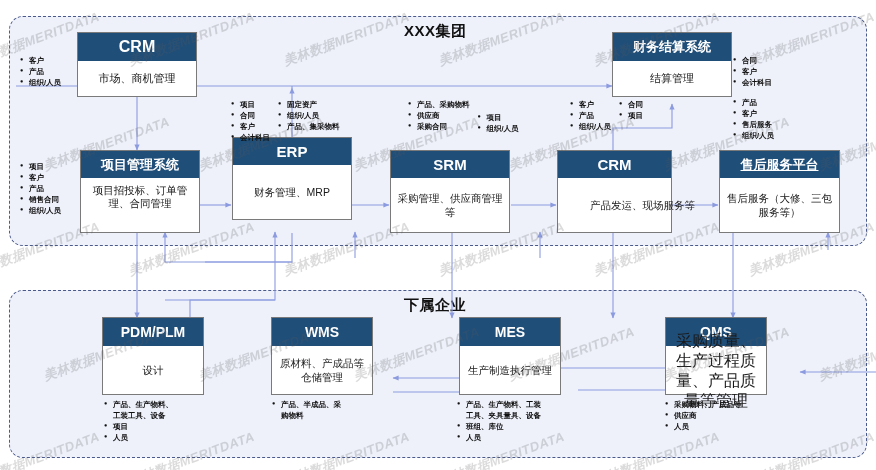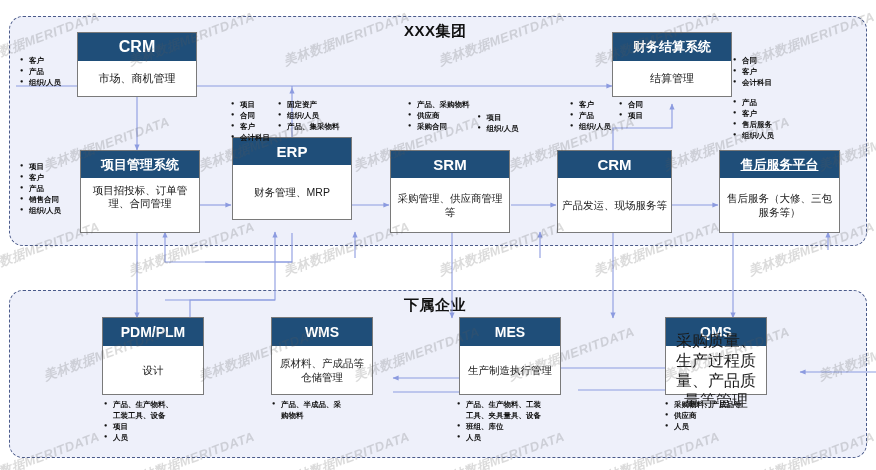--- a/index.html
+++ b/index.html
@@ -129,21 +129,21 @@
     <div class="body" style="height:55px;font-size:10.5px;">财务管理、MRP</div>
   </div>
 
   <div class="sysbox" id="b-srm" style="left:390px;top:150px;width:120px;height:83px;">
     <div class="hdr" style="height:27px;font-size:15px;">SRM</div>
     <div class="body" style="height:55px;font-size:10.5px;">采购管理、供应商管理等</div>
   </div>
 
   <div class="sysbox" id="b-crm-bot" style="left:557px;top:150px;width:115px;height:83px;">
     <div class="hdr" style="height:27px;font-size:15px;">CRM</div>
-    <div class="body" style="height:55px;font-size:10.5px;">产品发运、现场服务等</div>
+    <div class="body" style="height:55px;font-size:10.5px;margin-left:28px;">产品发运、现场服务等</div>
   </div>
 
   <div class="sysbox" id="b-aftersale" style="left:719px;top:150px;width:121px;height:83px;">
     <div class="hdr" style="height:27px;font-size:13px;text-decoration:underline;">售后服务平台</div>
     <div class="body" style="height:55px;font-size:10.5px;">售后服务（大修、三包服务等）</div>
   </div>
 
   <div class="sysbox" id="b-pdm" style="left:102px;top:317px;width:102px;height:78px;">
     <div class="hdr" style="height:28px;font-size:14px;">PDM/PLM</div>
     <div class="body" style="height:49px;font-size:10.5px;">设计</div>

